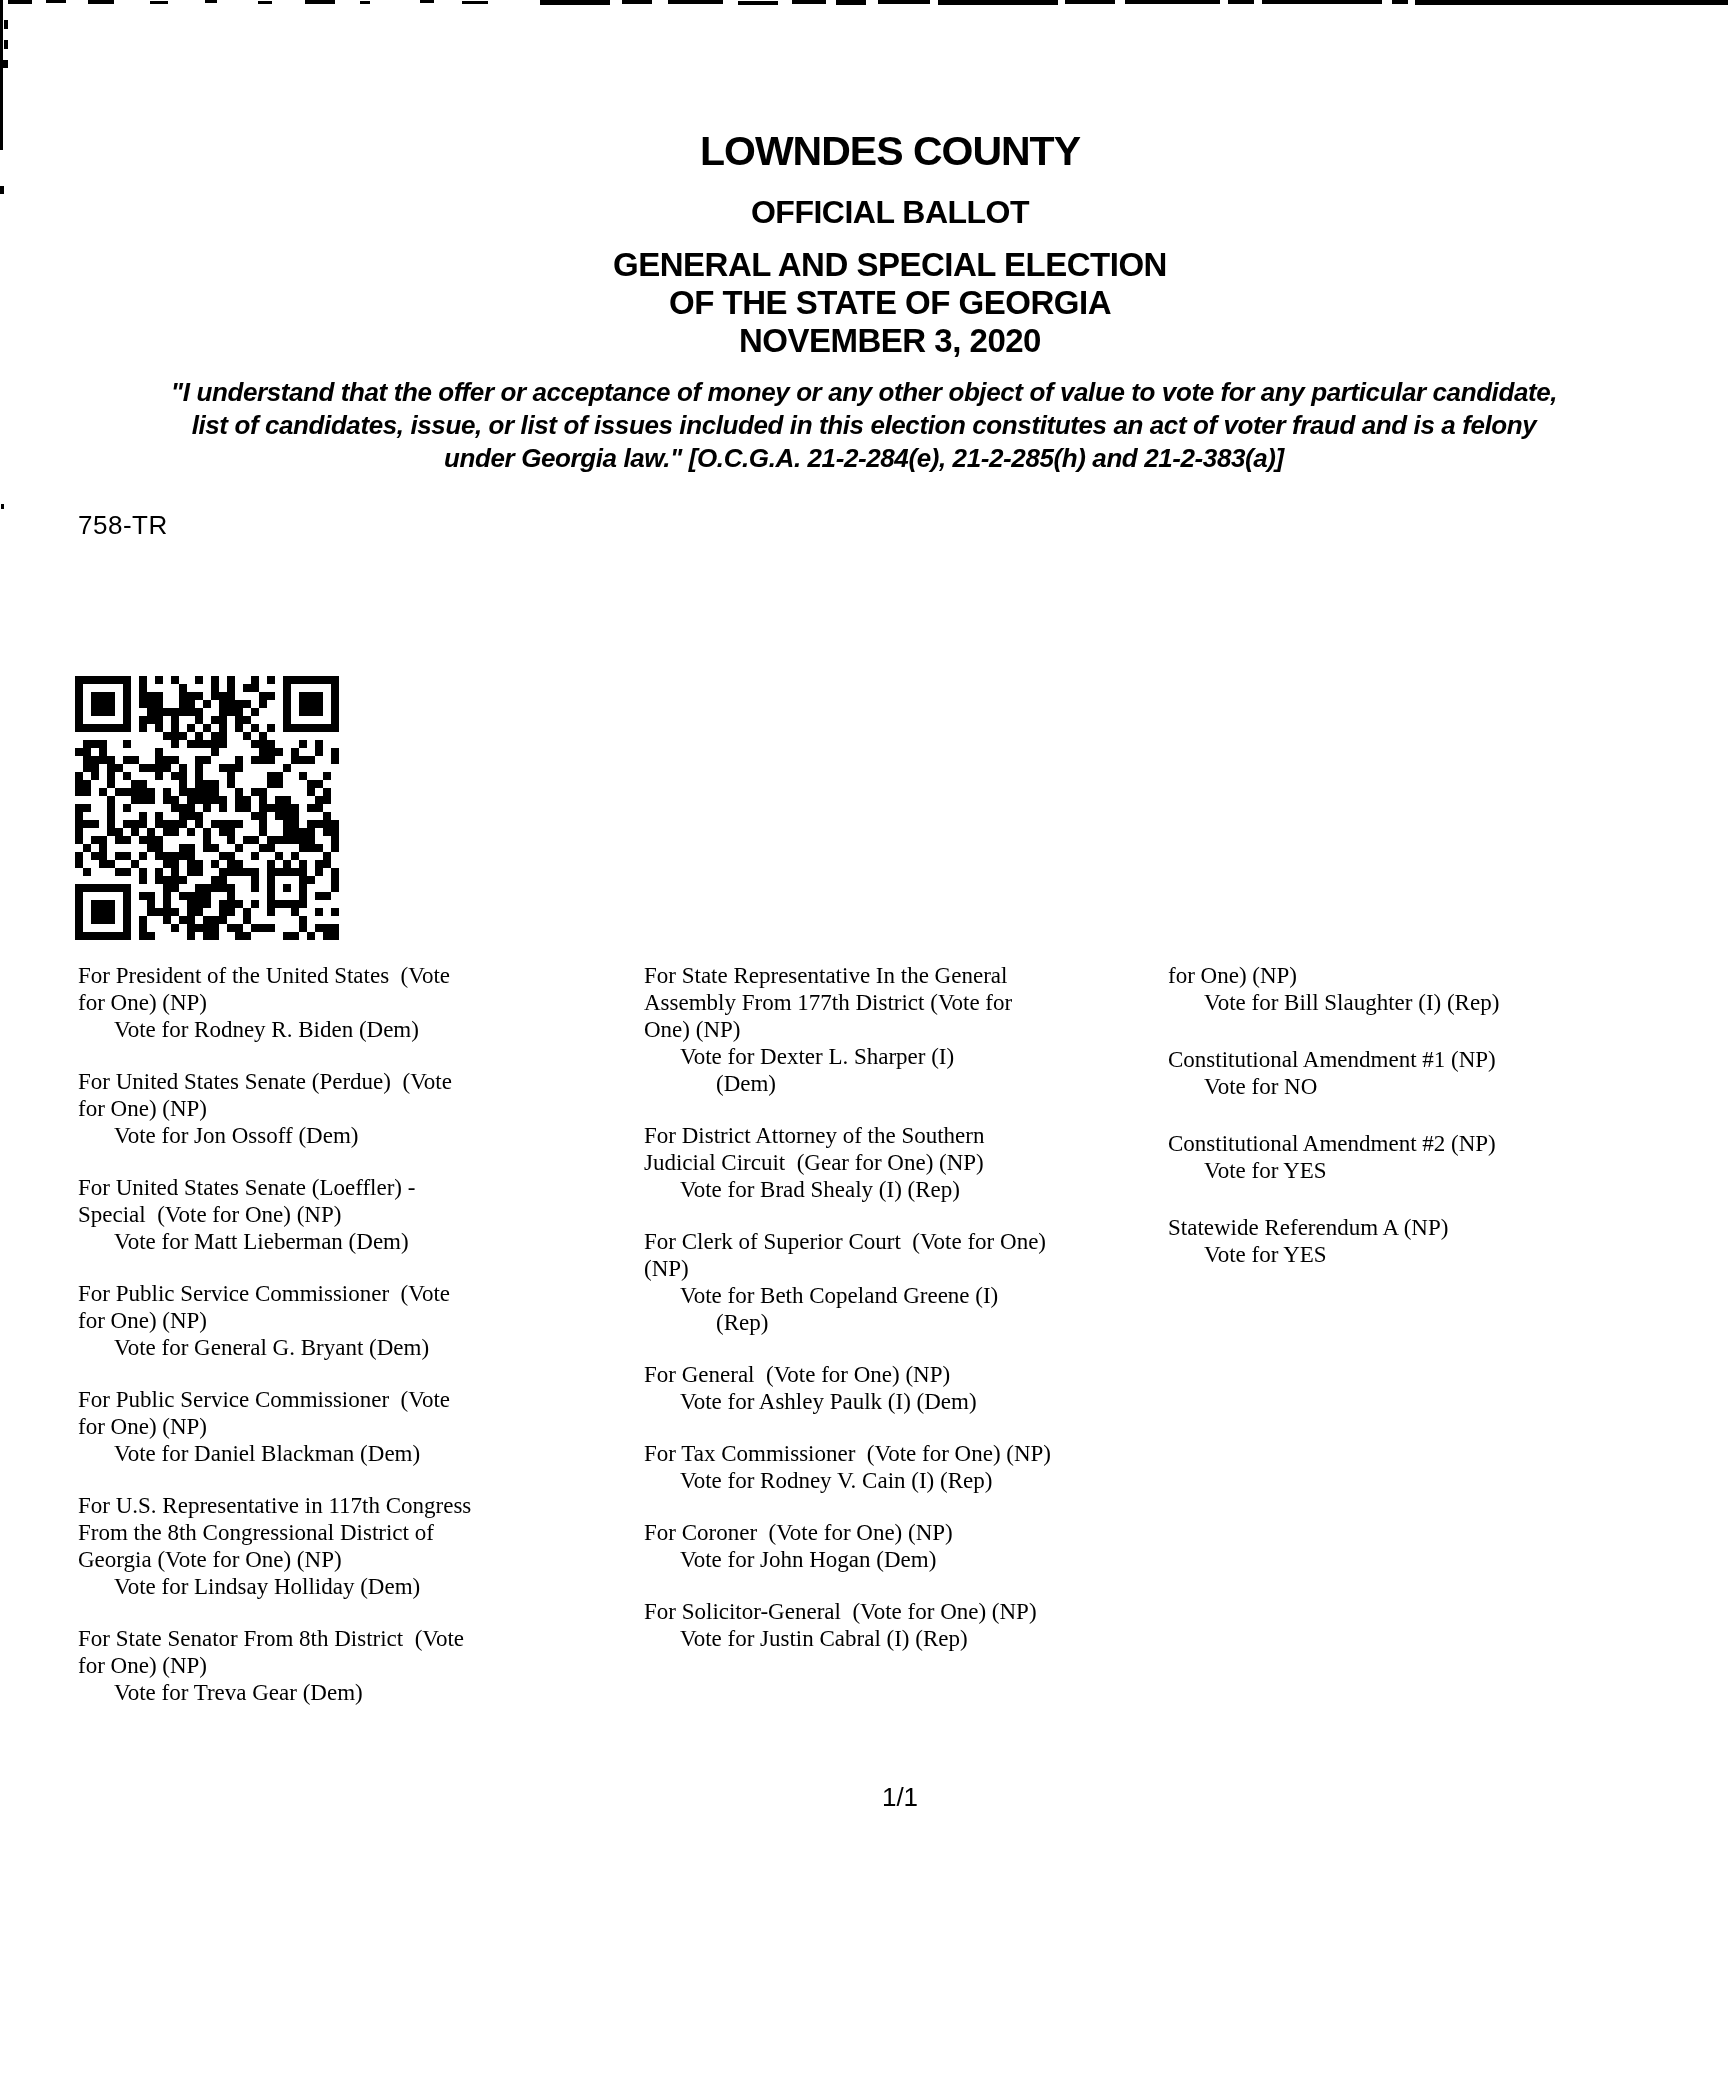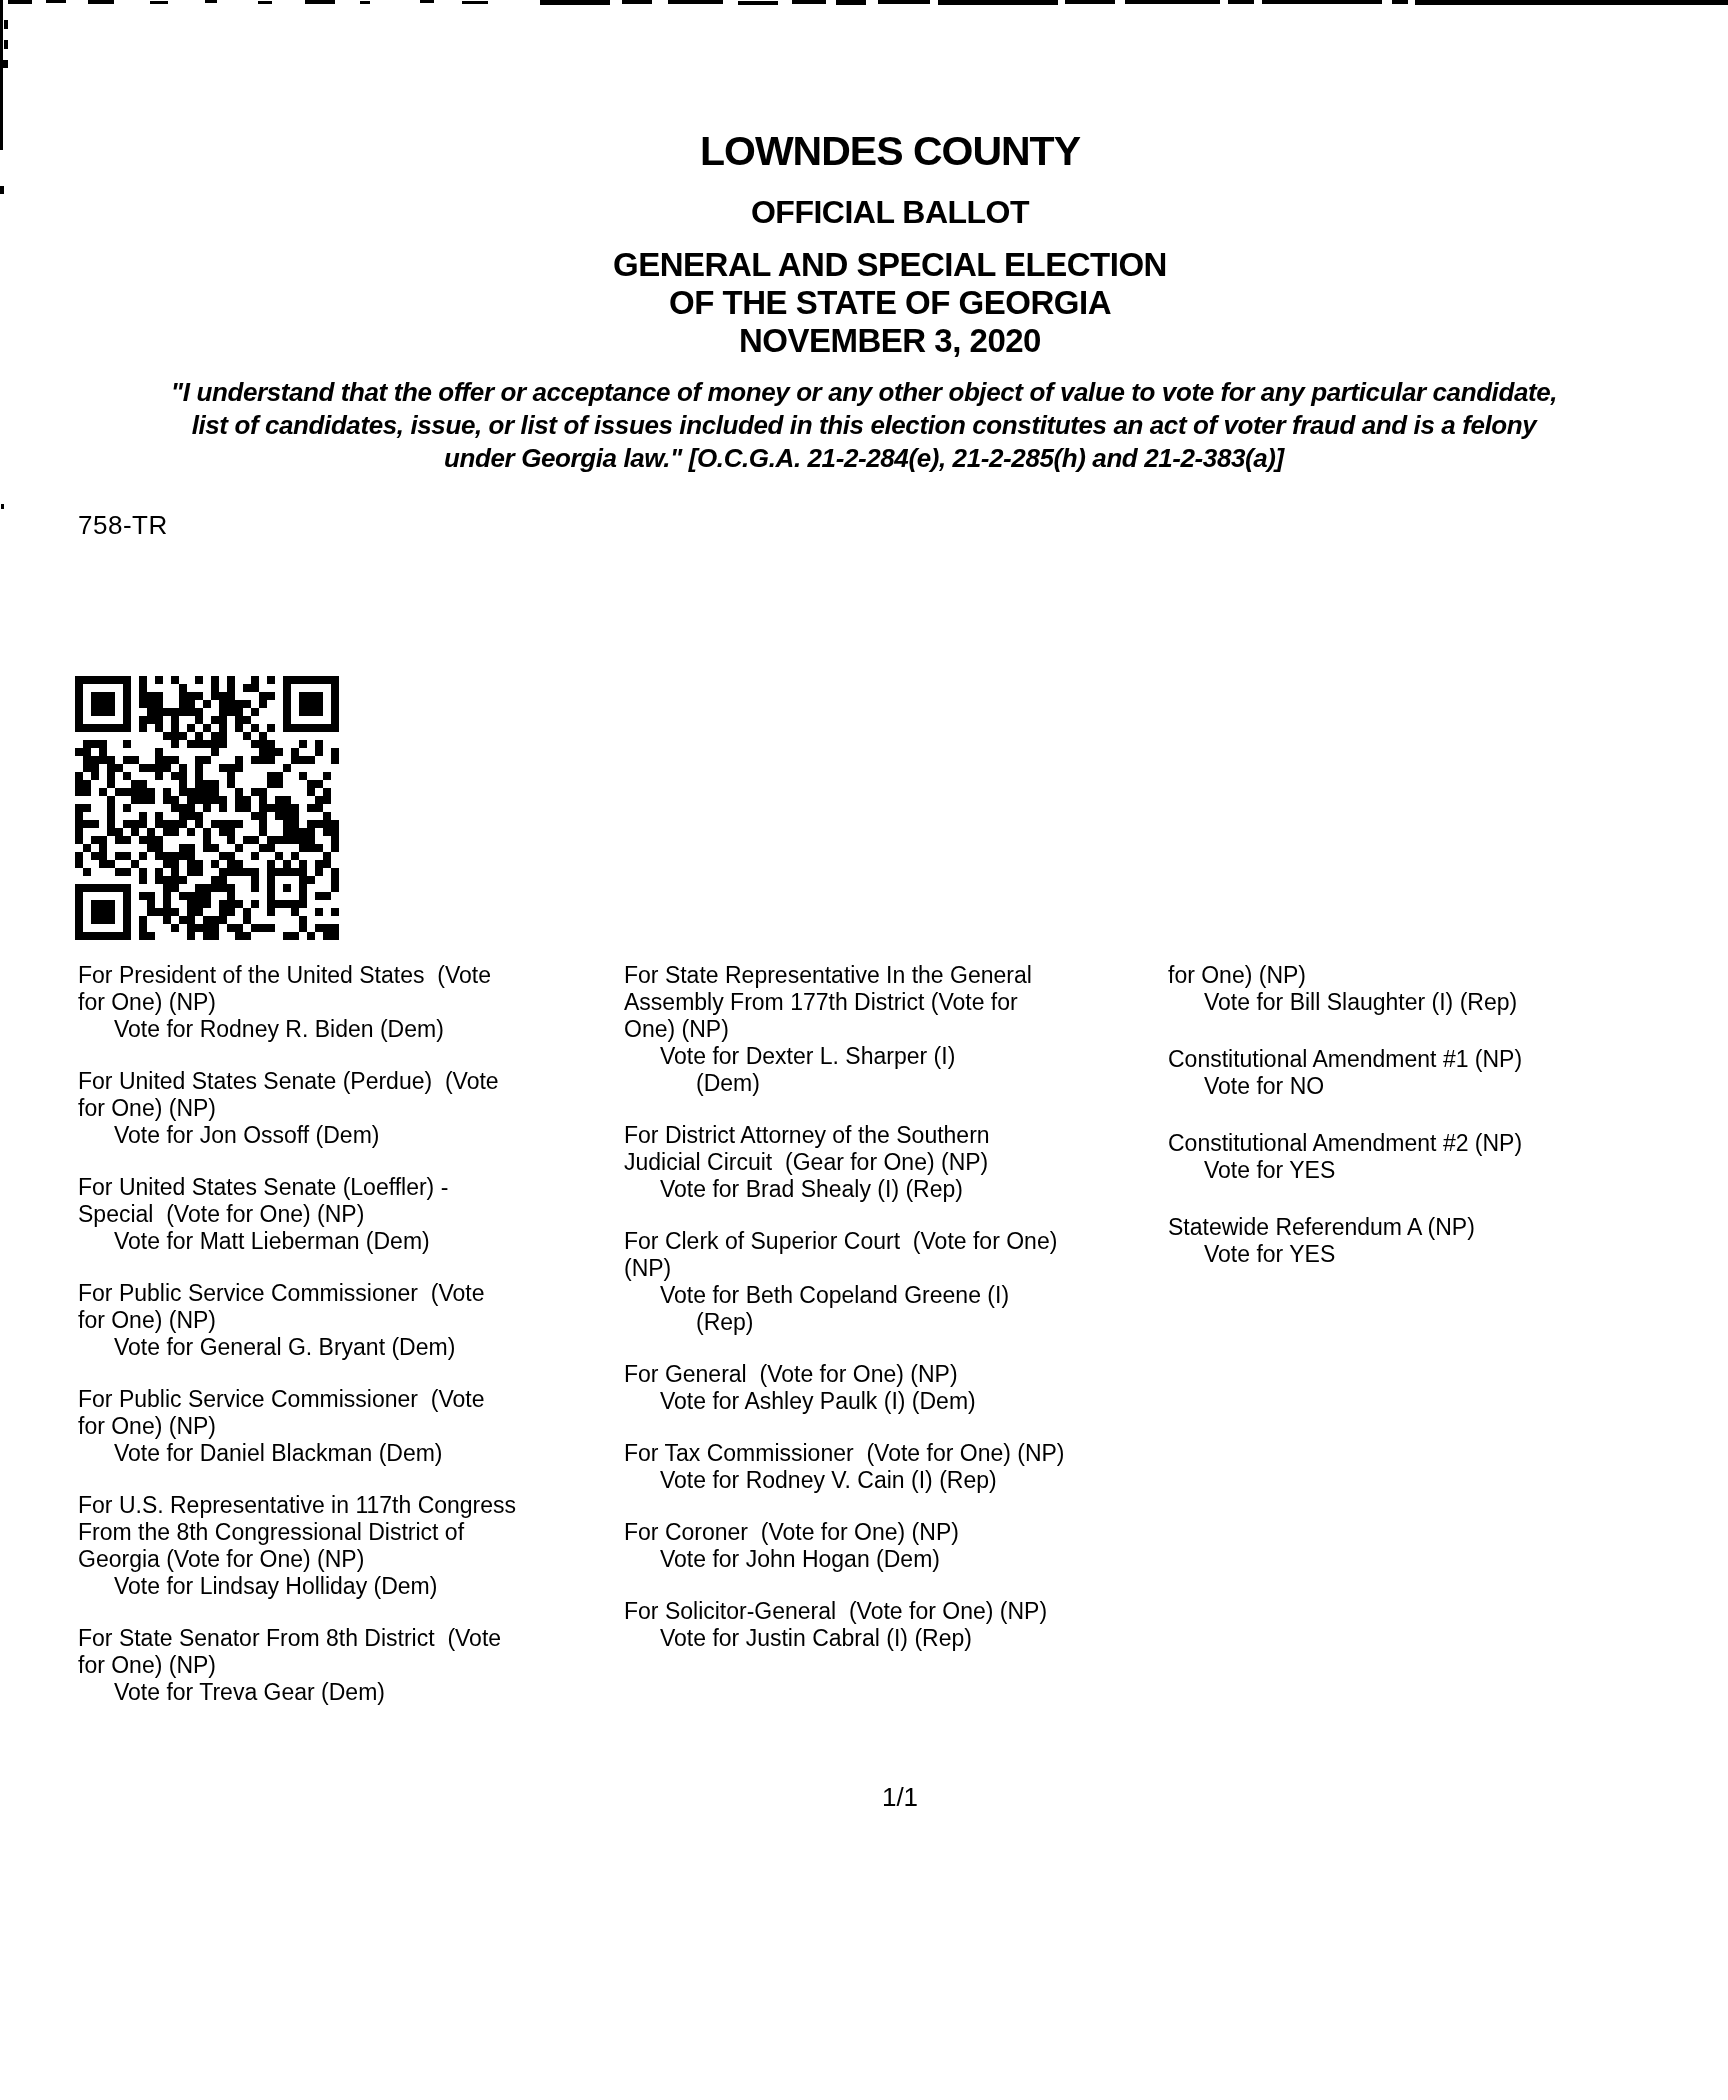--- a/index.html
+++ b/index.html
@@ -10,23 +10,23 @@
   .center-wide{position:absolute;left:0;width:1780px;text-align:center;}
   .t-county{top:128px;font-size:41px;font-weight:bold;letter-spacing:-1px;}
   .t-official{top:194px;font-size:32px;font-weight:bold;letter-spacing:-0.5px;}
   .t-election{top:246px;font-size:33px;font-weight:bold;line-height:38px;letter-spacing:-0.5px;}
   .disclaimer{
     position:absolute;left:0;top:376px;width:1728px;text-align:center;
     font-size:26px;font-style:italic;font-weight:bold;line-height:33px;letter-spacing:-0.4px;
   }
   .ballot-code{position:absolute;left:78px;top:510px;font-size:26px;letter-spacing:0.5px;}
   .qr{position:absolute;left:74px;top:676px;}
-  .col{position:absolute;top:962px;font-size:23px;line-height:27px;}
+  .col{position:absolute;top:962px;font-size:23px;line-height:27px;font-family:Liberation Serif, serif;}
   .col-0{left:78px;width:510px;}
-  .col-1{left:624px;width:545px;}
+  .col-1{left:644px;width:545px;}
   .col-2{left:1168px;width:545px;}
   .contest{margin-bottom:25px;}
   .col-2 .contest{margin-bottom:30px;}
   .line{white-space:pre;}
   .ind-1{padding-left:36px;}
   .ind-2{padding-left:72px;}
   .page-indicator{position:absolute;left:0;top:1782px;width:1800px;text-align:center;font-size:26px;}
   .artifact{position:absolute;background:#000;}
 </style>
 </head>

